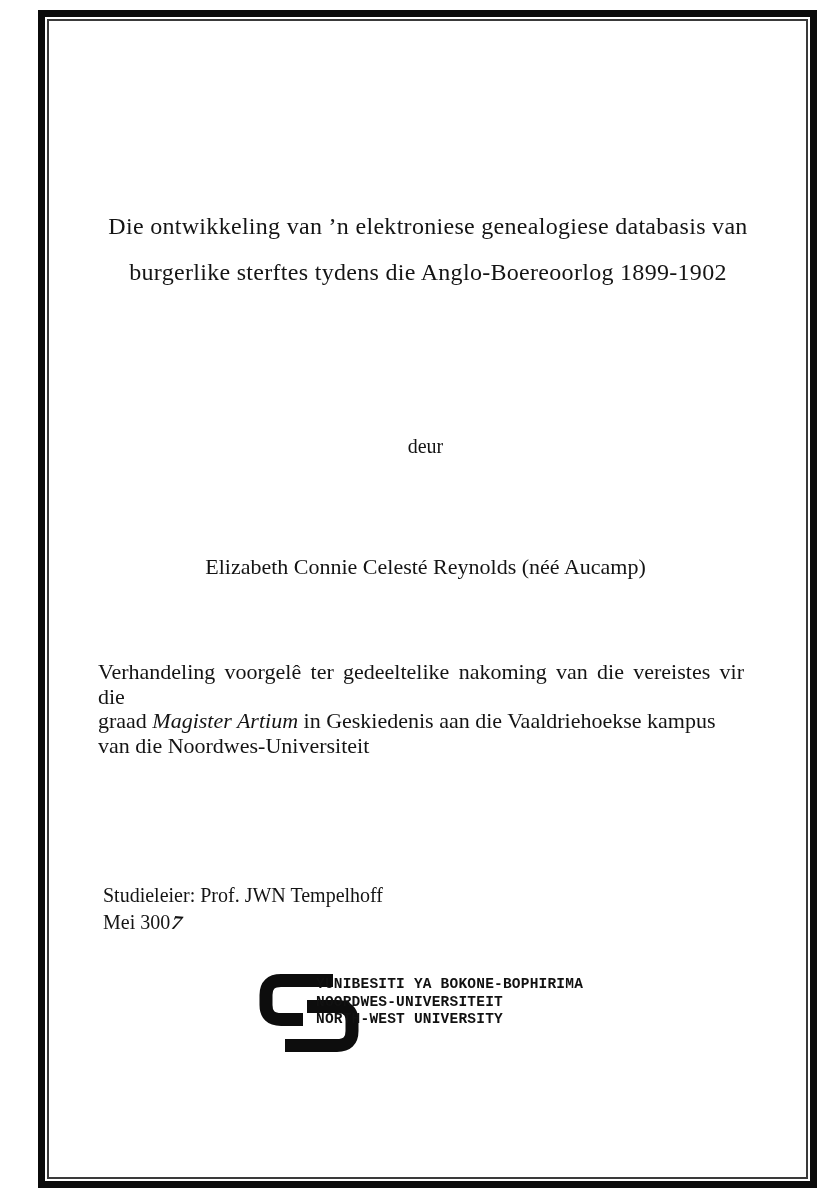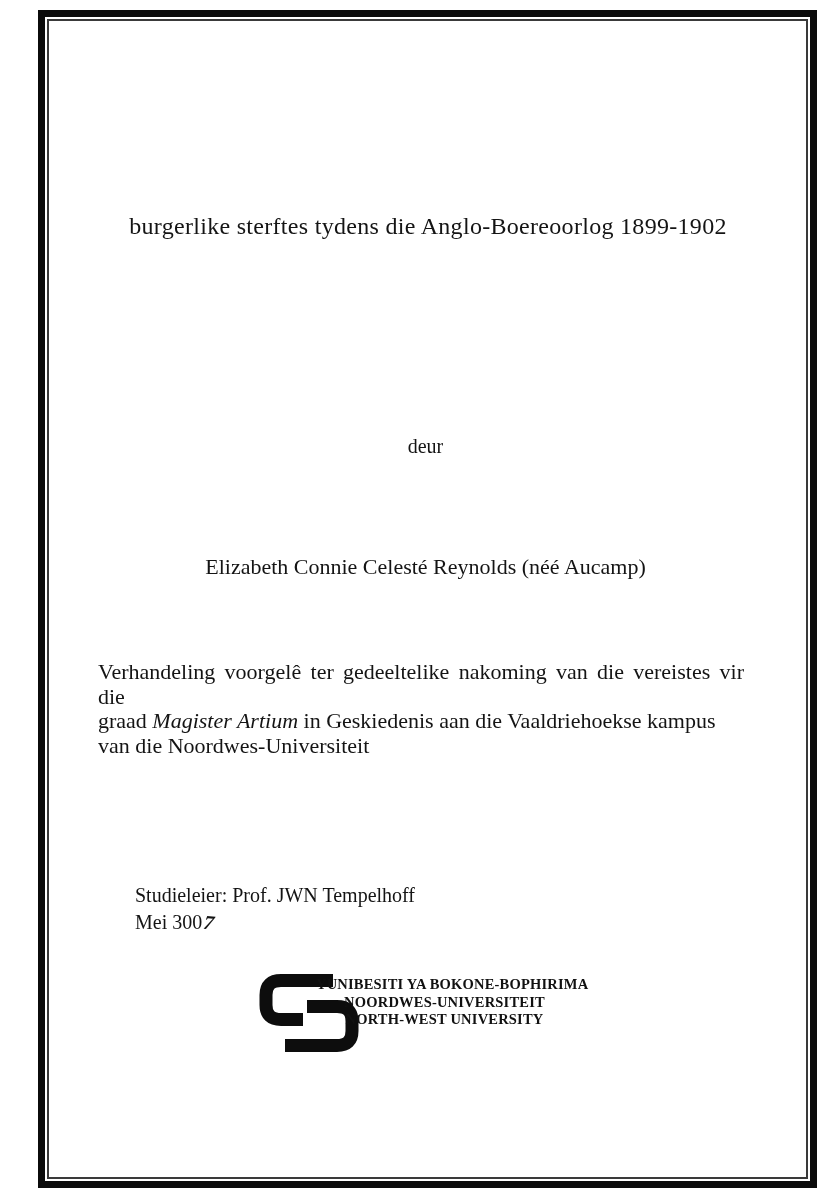--- a/index.html
+++ b/index.html
@@ -64,54 +64,54 @@
   .degree .justified {
     text-align: justify;
     text-align-last: justify;
   }
   .degree em { font-style: italic; margin-top: 20px; }
 
   .supervisor {
     left: 103px; top: 882px;
     font-size: 20px;
     line-height: 26.5px;
-    margin-left: 32px;
   }
   .date-digit {
     display: inline-block;
     transform: rotate(6deg) skewX(-14deg);
     transform-origin: 50% 70%;
     font-weight: bold;
   }
 
   
   .logo-mark {
     left: 257px; top: 974px;
     width: 104px; height: 78px;
   }
   .logo-text {
     left: 316px; top: 976px;
     width: 257px;
-    text-align: center;
-    font-family: Liberation Serif, serif;
+    text-align: left;
+    font-family: Liberation Mono, monospace;
     font-size: 14.5px;
     font-weight: bold;
     line-height: 17.5px;
     letter-spacing: 0.2px;
     color: #111111;
     white-space: nowrap;
   }
 </style>
 </head>
 <body>
 
 <div class="abs frame-outer"></div>
 <div class="abs frame-inner"></div>
 
 <div class="abs title-block">
+  <div>Die ontwikkeling van ’n elektroniese genealogiese databasis van</div>
   <div>burgerlike sterftes tydens die Anglo-Boereoorlog 1899-1902</div>
 </div>
 
 <div class="abs byline">deur</div>
 
 <div class="abs author">Elizabeth Connie Celesté Reynolds (néé Aucamp)</div>
 
 <div class="abs degree">
   <div class="justified">Verhandeling voorgelê ter gedeeltelike nakoming van die vereistes vir die</div>
   <div><span>graad </span><em>Magister Artium</em><span> in Geskiedenis aan die Vaaldriehoekse kampus</span></div>

